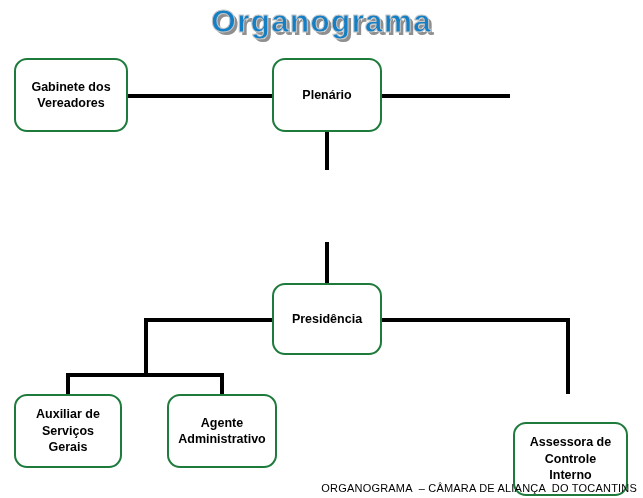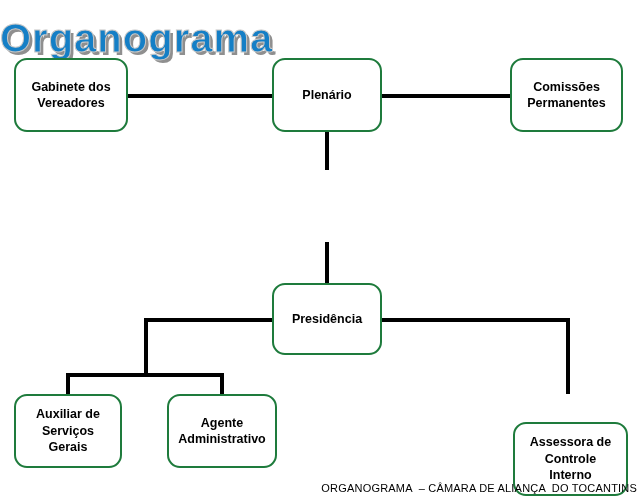--- a/index.html
+++ b/index.html
@@ -14,22 +14,23 @@
   html,body{margin:0;padding:0;background:#e8e8e8;}
   #canvas{
     position:relative;
     width:643px;height:498px;
     background:var(--background);
     font-family:"Liberation Sans","DejaVu Sans",sans-serif;
     overflow:hidden;
     margin:0 auto;
   }
   .title{
-    position:absolute;left:0;top:16px;width:100%;
-    font-size:40px;font-weight:800;letter-spacing:1px;
+    position:absolute;left:0;top:4px;width:100%;
+    text-align:center;
+    font-size:32px;font-weight:800;letter-spacing:1px;
     color:var(--title-fill);
     -webkit-text-stroke:1px var(--title-outline);
     text-shadow:3px 3px 0 var(--title-shadow);
     line-height:1.1;
   }
   .node{
     position:absolute;
     box-sizing:border-box;
     border:2.5px solid var(--box-border);
     border-radius:13px;
@@ -85,22 +86,20 @@
   <div class="line" id="c-pre-left-v"></div>
   <div class="line" id="c-left-bar"></div>
   <div class="line" id="c-stub-aux"></div>
   <div class="line" id="c-stub-age"></div>
   <div class="line" id="c-pre-right-h"></div>
   <div class="line" id="c-pre-right-v"></div>
 
   <div class="node" id="n-gabinete">Gabinete dos
 Vereadores</div>
   <div class="node" id="n-plenario">Plenário</div>
-  <div class="node" id="n-comissoes">Comissões
-Permanentes</div>
   <div class="node" id="n-presidencia">Presidência</div>
   <div class="node" id="n-auxiliar">Auxiliar de
 Serviços
 Gerais</div>
   <div class="node" id="n-agente">Agente
 Administrativo</div>
   <div class="node" id="n-assessora">Assessora de
 Controle
 Interno</div>
 

